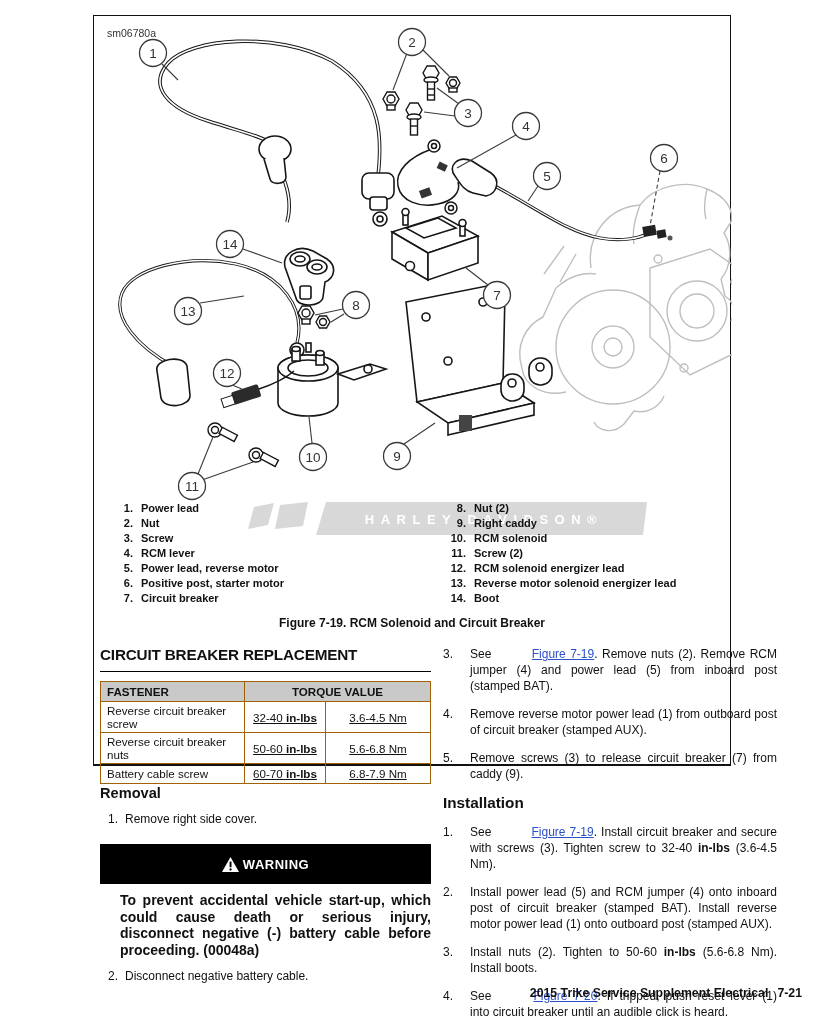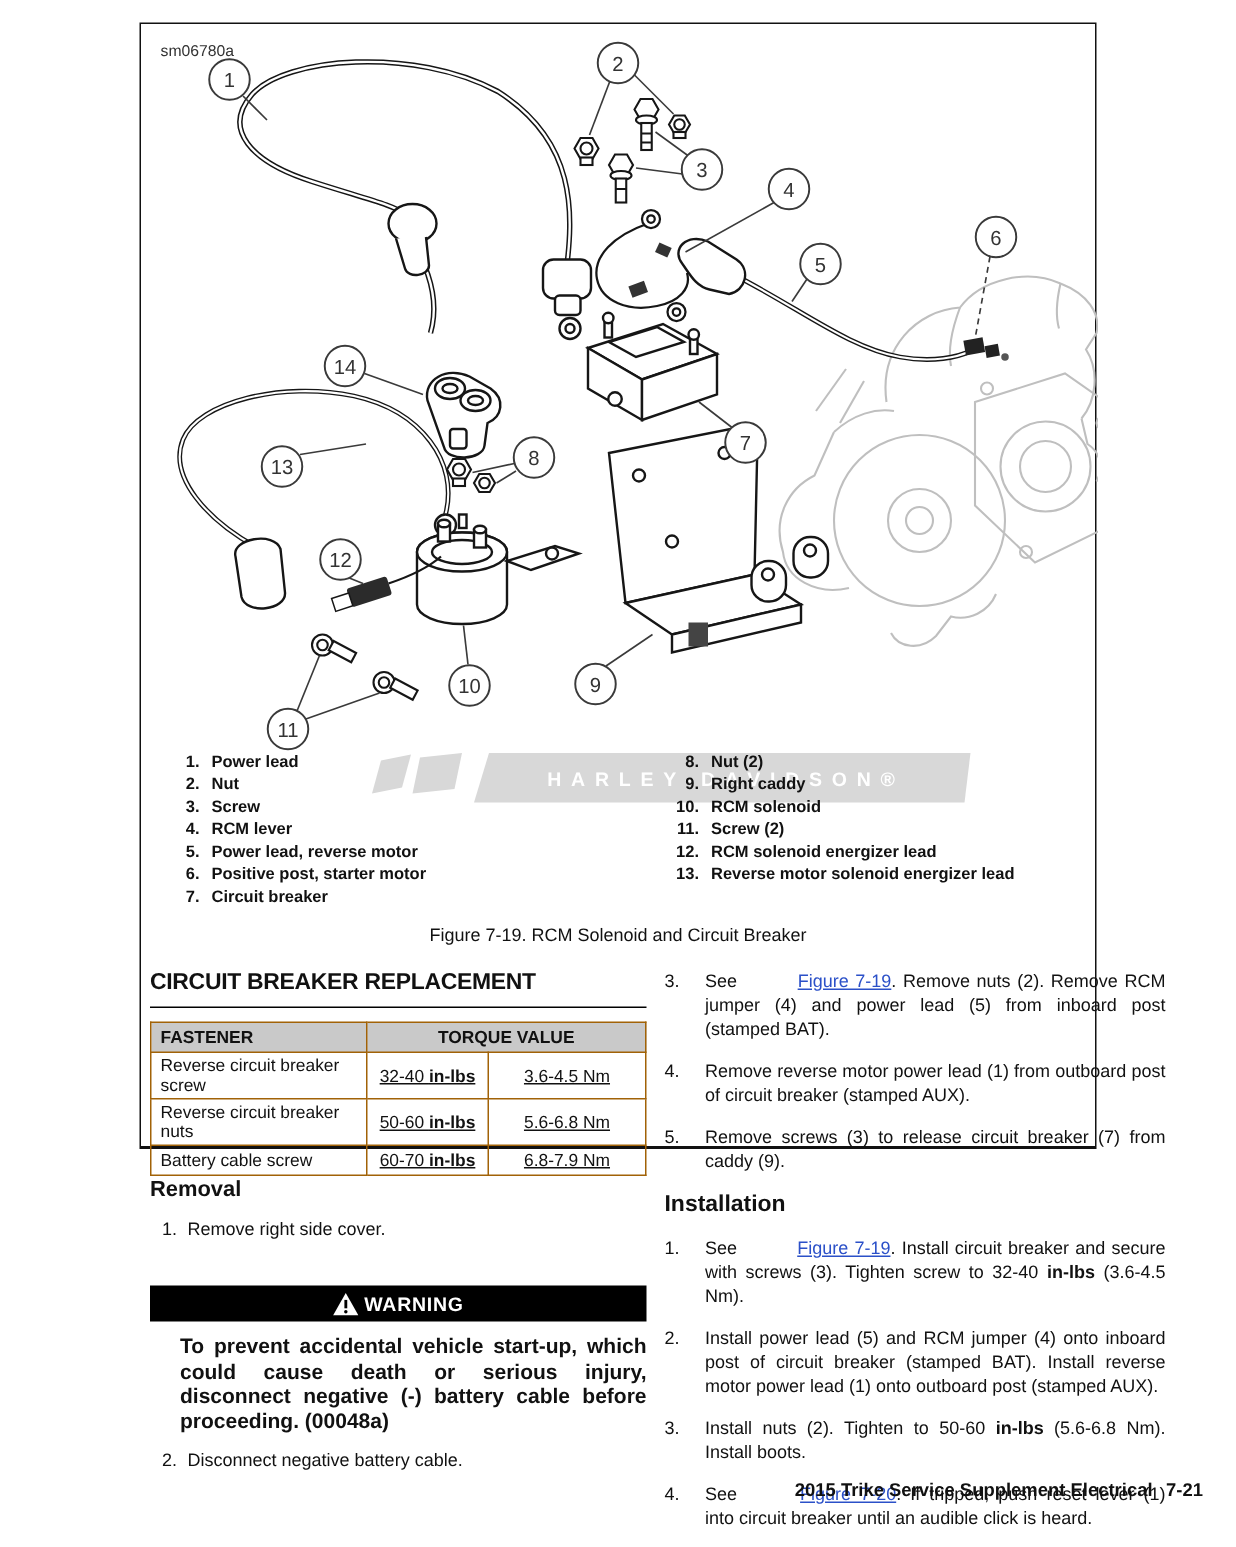--- a/index.html
+++ b/index.html
@@ -14,21 +14,21 @@
 
   .legend { position:absolute; left:19px; top:485px; width:600px; display:flex; z-index:2; }
   .legcol { display:flex; flex-direction:column; }
   .legcol.left  { width:333px; }
   .legcol.right { width:267px; }
   .legrow { display:flex; line-height:15px; }
   .lnum { width:20px; text-align:right; margin-right:8px; font-weight:bold; font-size:11px; }
   .llab { font-weight:bold; font-size:11px; white-space:nowrap; }
 
   .fig-caption { position:absolute; left:93px; top:616px; width:638px; text-align:center;
-    font-weight:normal; font-size:12px; }
+    font-weight:bold; font-size:12px; }
 
   
   .col-left  { position:absolute; left:100px; top:646px; width:331px; }
   .col-right { position:absolute; left:443px; top:646px; width:334px; }
 
   .h1 { font-size:15.3px; font-weight:bold; border-bottom:1.6px solid #000;
     padding-bottom:7px; letter-spacing:-0.2px; }
   .h2 { font-size:14.6px; font-weight:bold; }
 
   table.torque { border-collapse:collapse; width:100%; margin-top:9px; font-size:11.6px; }
@@ -40,21 +40,21 @@
   td.inlb { width:81px; }
   .b { font-weight:bold; }
 
   .h2.removal { margin-top:1px; }
 
   .step { display:flex; margin-top:10px; font-size:12px; line-height:16px; }
   .step .num { width:25px; padding-left:8px; flex:none; }
   .step .body { flex:1; text-align:justify; }
   .step .body.nj { text-align:left; }
 
-  .warnbar { margin-top:30px; height:24px; background:#000; display:flex;
+  .warnbar { margin-top:17px; height:40px; background:#000; display:flex;
     align-items:center; justify-content:center; gap:4px; }
   .warnbar .wlabel { color:#fff; font-weight:bold; font-size:13px; letter-spacing:.5px; }
   .warntext { margin-top:8px; font-weight:bold; font-size:14px; line-height:16.5px;
     text-align:justify;margin-left:20px; }
 
   .rstep { display:flex; margin-bottom:12px; font-size:12px; line-height:16px; }
   .rstep .num { width:27px; flex:none; }
   .rstep .body { flex:1; text-align:justify; }
   .h2.install { font-size:15.3px; margin:2px 0 12px 0; }
 
@@ -330,20 +330,24 @@
             <span class="llab">Screw (2)</span>
           </div>
         <div class="legrow">
             <span class="lnum">12.</span>
             <span class="llab">RCM solenoid energizer lead</span>
           </div>
         <div class="legrow">
             <span class="lnum">13.</span>
             <span class="llab">Reverse motor solenoid energizer lead</span>
           </div>
+        <div class="legrow">
+            <span class="lnum">14.</span>
+            <span class="llab">Boot</span>
+          </div>
       </div>
     </div>
   </div>
 
   <div class="fig-caption">Figure 7-19. RCM Solenoid and Circuit Breaker</div>
 
   <div class="col-left">
     <div class="h1">CIRCUIT BREAKER REPLACEMENT</div>
 
     <table class="torque">

